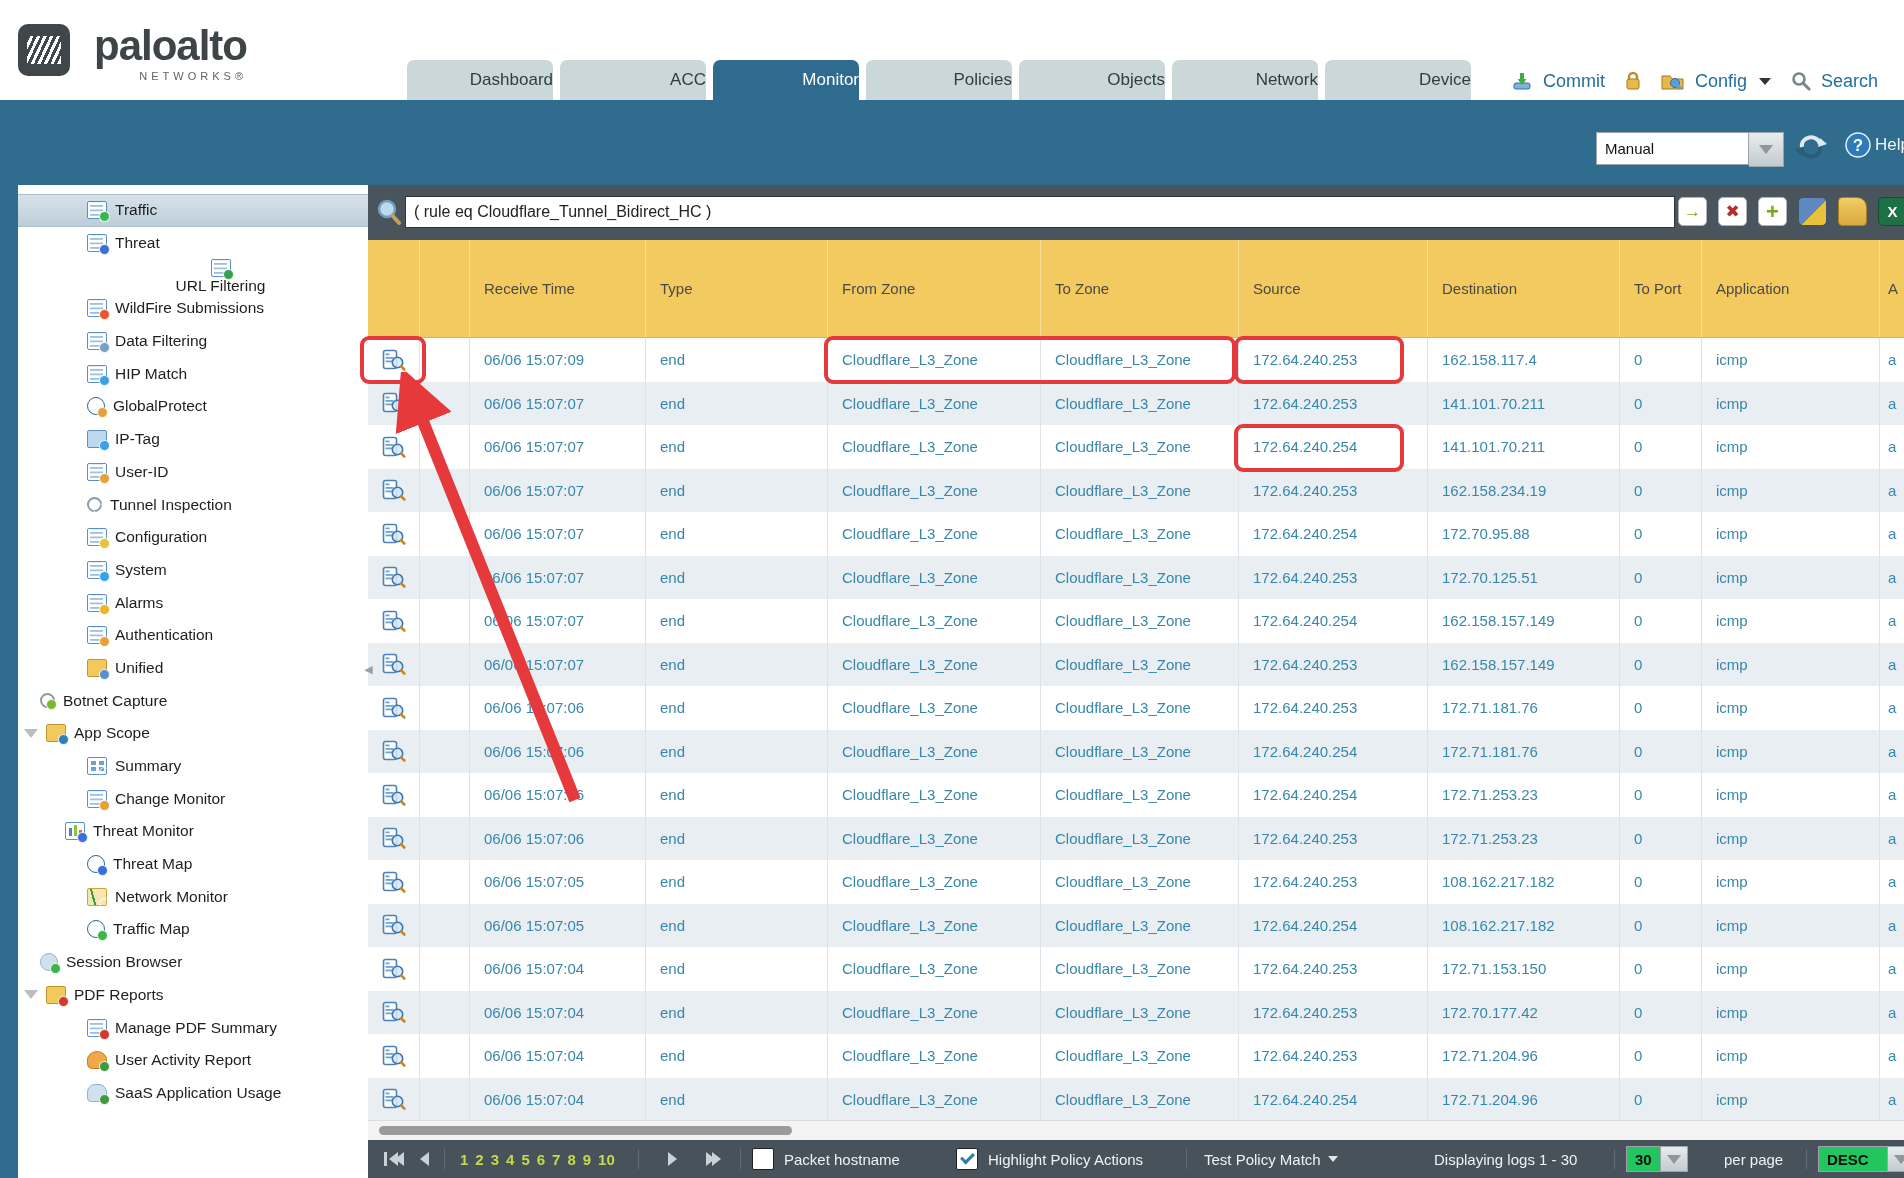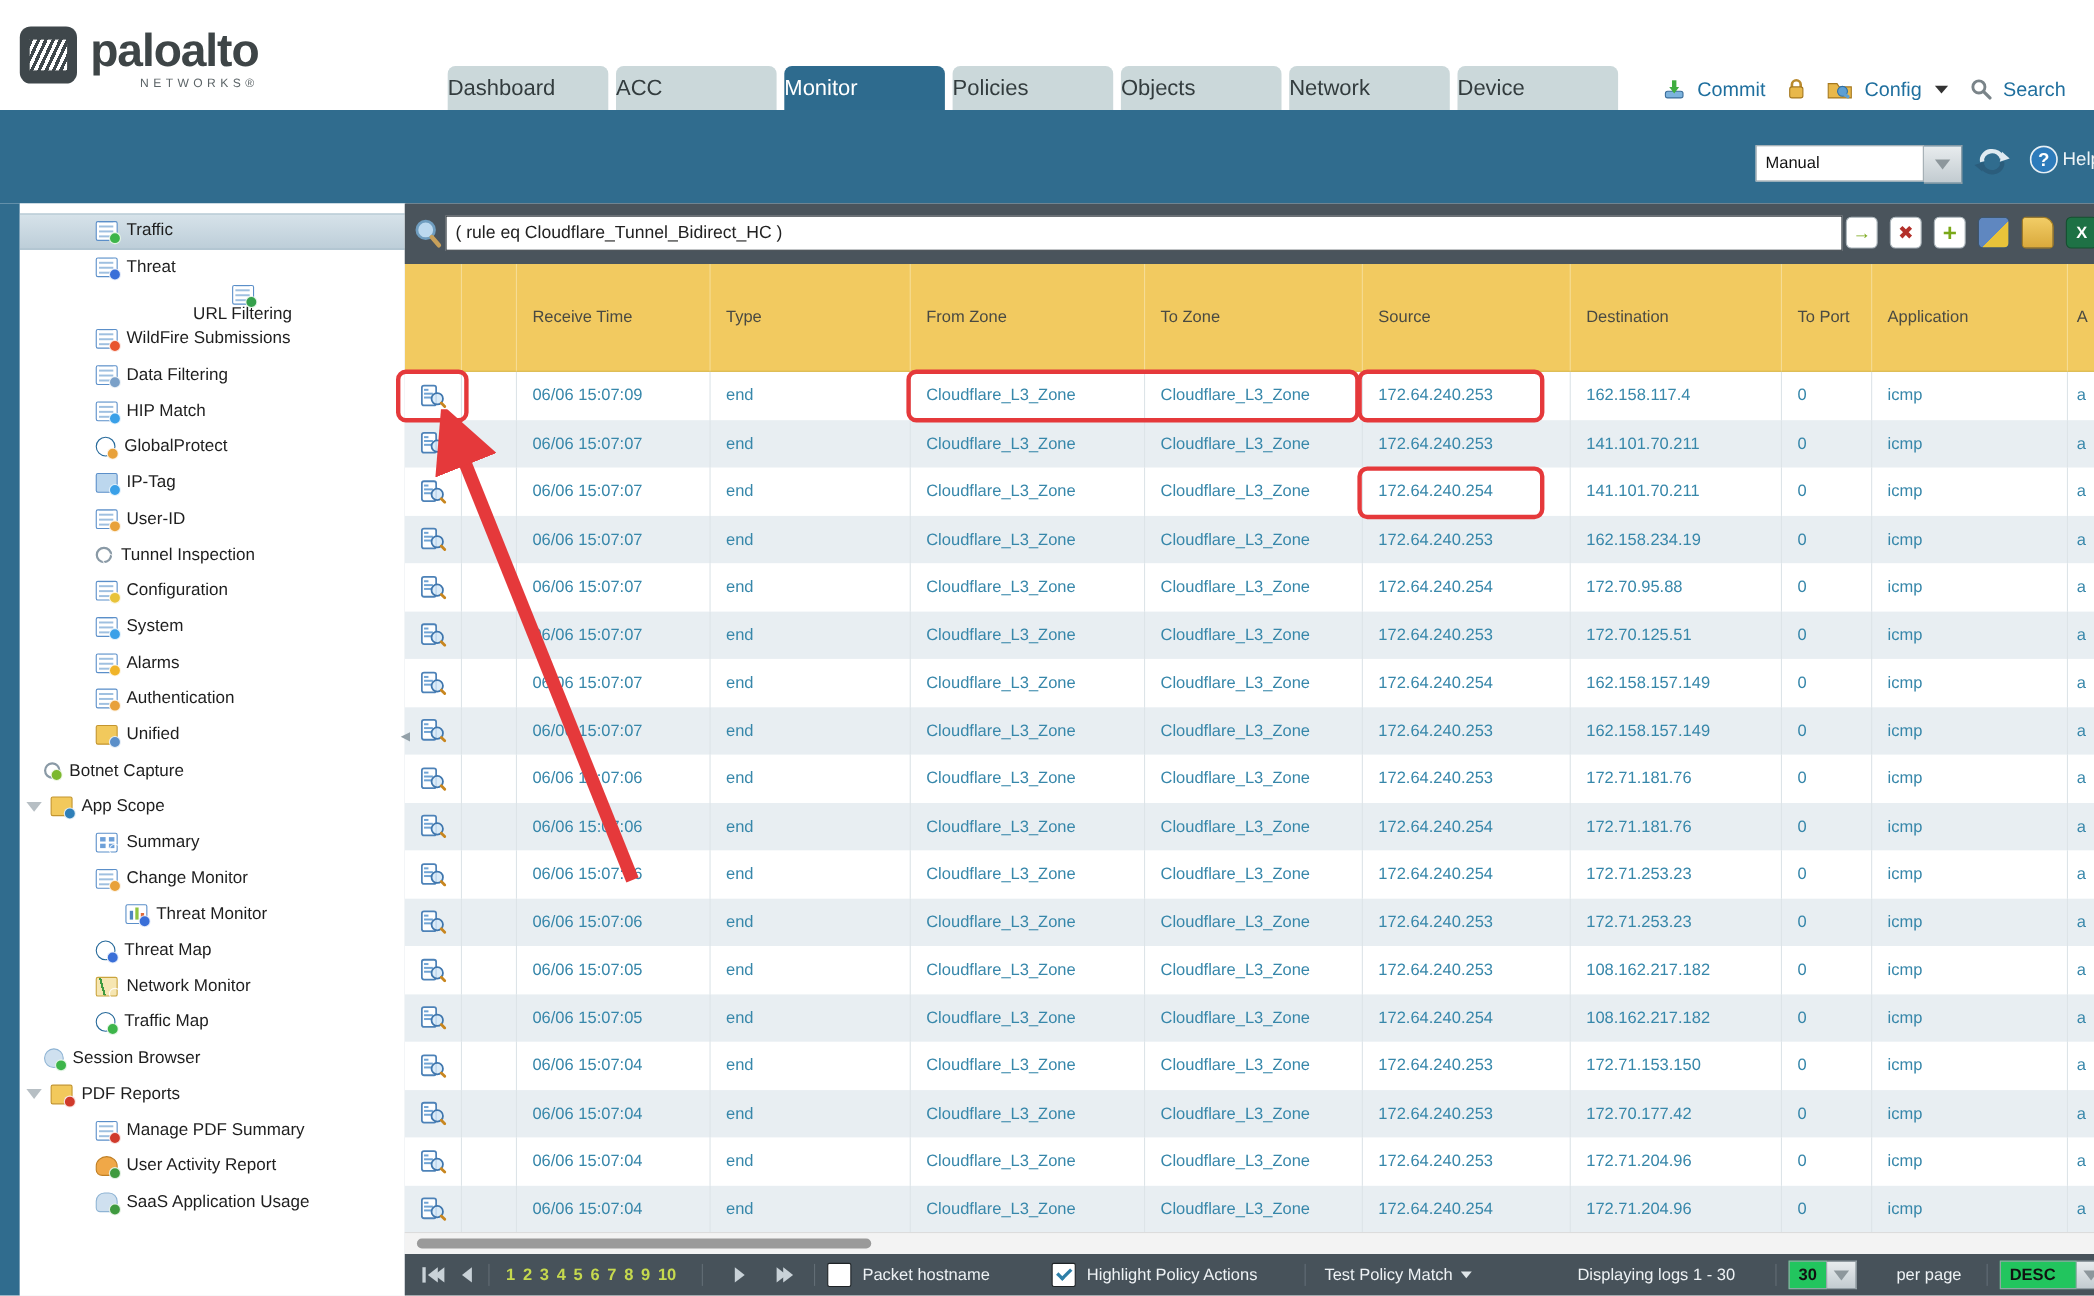--- a/index.html
+++ b/index.html
@@ -5,27 +5,27 @@
   html,body{margin:0;padding:0;background:#dfe3e6;}
   .screen{position:relative;width:1904px;height:1178px;overflow:hidden;background:#fff;
           font-family:"Liberation Sans","DejaVu Sans",sans-serif;}
 
   
   .topbar{position:absolute;left:0;top:0;width:1904px;height:100px;background:#fff;}
   .logo{position:absolute;left:18px;top:24px;display:flex;align-items:flex-start;}
   .logo-mark{width:52px;height:52px;border-radius:10px;background:#3f474b;position:relative;overflow:hidden;}
   .logo-mark .slashes{position:absolute;left:9px;top:12px;width:34px;height:28px;
      background:repeating-linear-gradient(115deg,transparent 0 3px,#fff 3px 6px);}
-  .logo-text{margin-left:12px;}
+  .logo-text{margin-left:24px;}
   .logo-name{font-size:42px;font-weight:bold;letter-spacing:-1px;color:#3e4547;line-height:44px;}
   .logo-sub{font-size:11px;letter-spacing:4px;color:#5d6568;text-align:right;margin-top:2px;}
 
   .tabs{position:absolute;left:407px;bottom:0;display:flex;}
   .tab{width:146px;height:40px;margin-right:7px;border-radius:7px 7px 0 0;background:#cbd8da;
-       color:#333c3e;font-size:20px;text-align:left;line-height:40px;cursor:pointer;}
+       color:#333c3e;font-size:17px;text-align:right;line-height:40px;cursor:pointer;}
   .tab.active{background:#2e6b8e;color:#fff;}
 
   .header-actions{position:absolute;right:26px;bottom:8px;display:flex;align-items:center;gap:10px;
                   font-size:18px;color:#1f6f9e;}
   .ha-label{color:#1f6f9e;}
   .ha-caret{width:0;height:0;border-left:6px solid transparent;border-right:6px solid transparent;
             border-top:7px solid #333;margin-left:2px;}
 
   
   .teal-band{position:absolute;left:0;top:100px;width:1904px;height:85px;background:#306c8e;}
@@ -306,21 +306,21 @@
         <div class="tree-item" style="padding-left: 47px;">
           <span class="tree-spacer"></span>
           <span class="si t-summary"></span>
           <span class="tree-label">Summary</span>
         </div>
         <div class="tree-item" style="padding-left: 47px;">
           <span class="tree-spacer"></span>
           <span class="si t-change-monitor"></span>
           <span class="tree-label">Change Monitor</span>
         </div>
-        <div class="tree-item" style="padding-left: 74px;">
+        <div class="tree-item" style="padding-left: 25px;">
           <span class="tree-spacer"></span>
           <span class="si t-threat-monitor"></span>
           <span class="tree-label">Threat Monitor</span>
         </div>
         <div class="tree-item" style="padding-left: 47px;">
           <span class="tree-spacer"></span>
           <span class="si t-threat-map"></span>
           <span class="tree-label">Threat Map</span>
         </div>
         <div class="tree-item" style="padding-left: 47px;">

